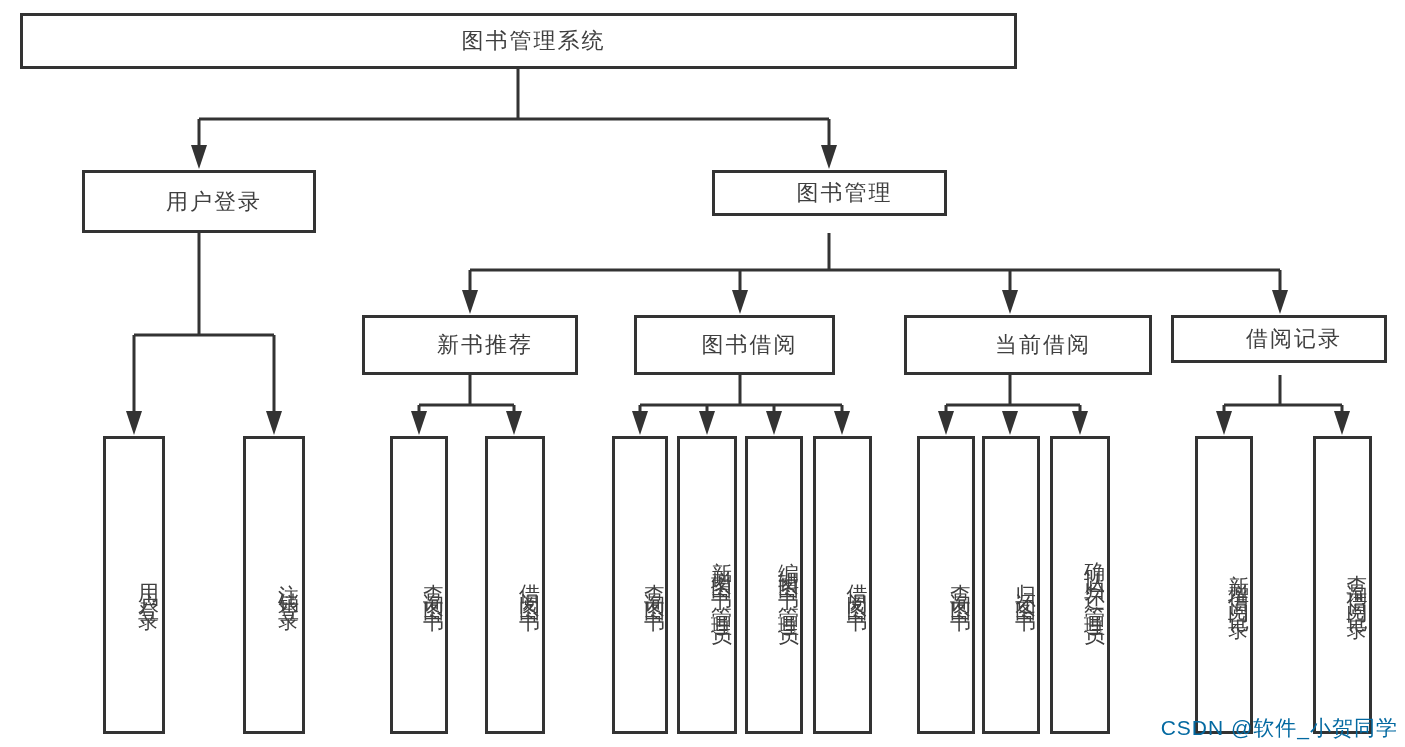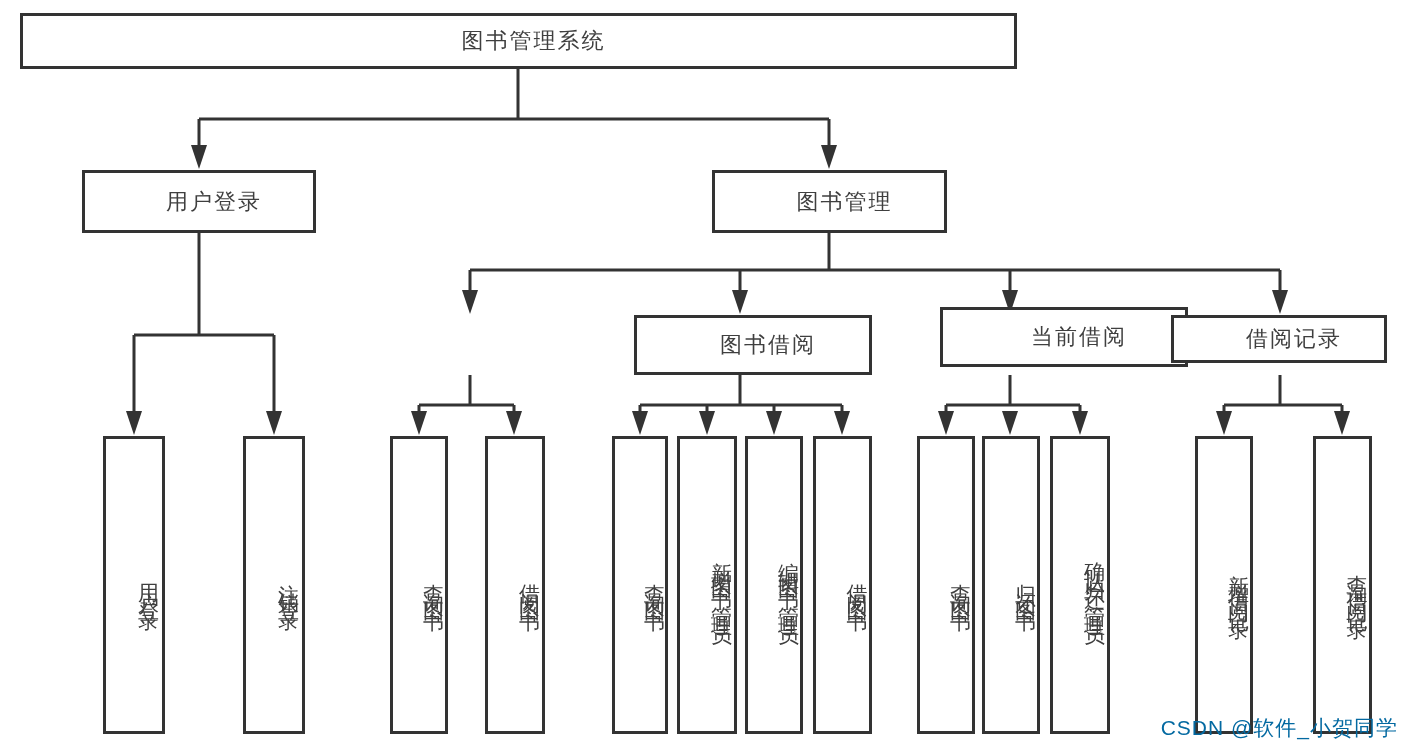--- a/index.html
+++ b/index.html
@@ -89,24 +89,25 @@
       <polygon points="1072,411 1088,411 1080,435"></polygon>
 
       <polygon points="1216,411 1232,411 1224,435"></polygon>
       <polygon points="1334,411 1350,411 1342,435"></polygon>
     </g>
   </svg>
 
   <div class="node h" style="left:20px;top:13px;width:997px;height:56px;">图书管理系统</div>
 
   <div class="node h" style="left:82px;top:170px;width:234px;height:63px;">用户登录</div>
-  <div class="node h" style="left:712px;top:170px;width:235px;height:63px;">图书管理</div>
+  <div class="node h" style="left:712px;top:170px;width:235px;height:46px;">图书管理</div>
 
-  <div class="node h" style="left:634px;top:315px;width:238px;height:60px;">图书借阅</div>
-  <div class="node h" style="left:904px;top:307px;width:248px;height:60px;margin-left:36px;">当前借阅</div>
+  <div class="node h" style="left:362px;top:315px;width:216px;height:60px;">新书推荐</div>
+  <div class="node h" style="left:634px;top:315px;width:201px;height:60px;">图书借阅</div>
+  <div class="node h" style="left:904px;top:315px;width:248px;height:60px;">当前借阅</div>
   <div class="node h" style="left:1171px;top:315px;width:216px;height:48px;">借阅记录</div>
 
   <div class="node v" style="left:103px;top:436px;width:62px;height:298px;">用户登录</div>
   <div class="node v" style="left:243px;top:436px;width:62px;height:298px;">注销登录</div>
 
   <div class="node v" style="left:390px;top:436px;width:58px;height:298px;">查询图书</div>
   <div class="node v" style="left:485px;top:436px;width:60px;height:298px;">借阅图书</div>
 
   <div class="node v" style="left:612px;top:436px;width:56px;height:298px;">查询图书</div>
   <div class="node v" style="left:677px;top:436px;width:60px;height:298px;">新增图书（管理员）</div>

